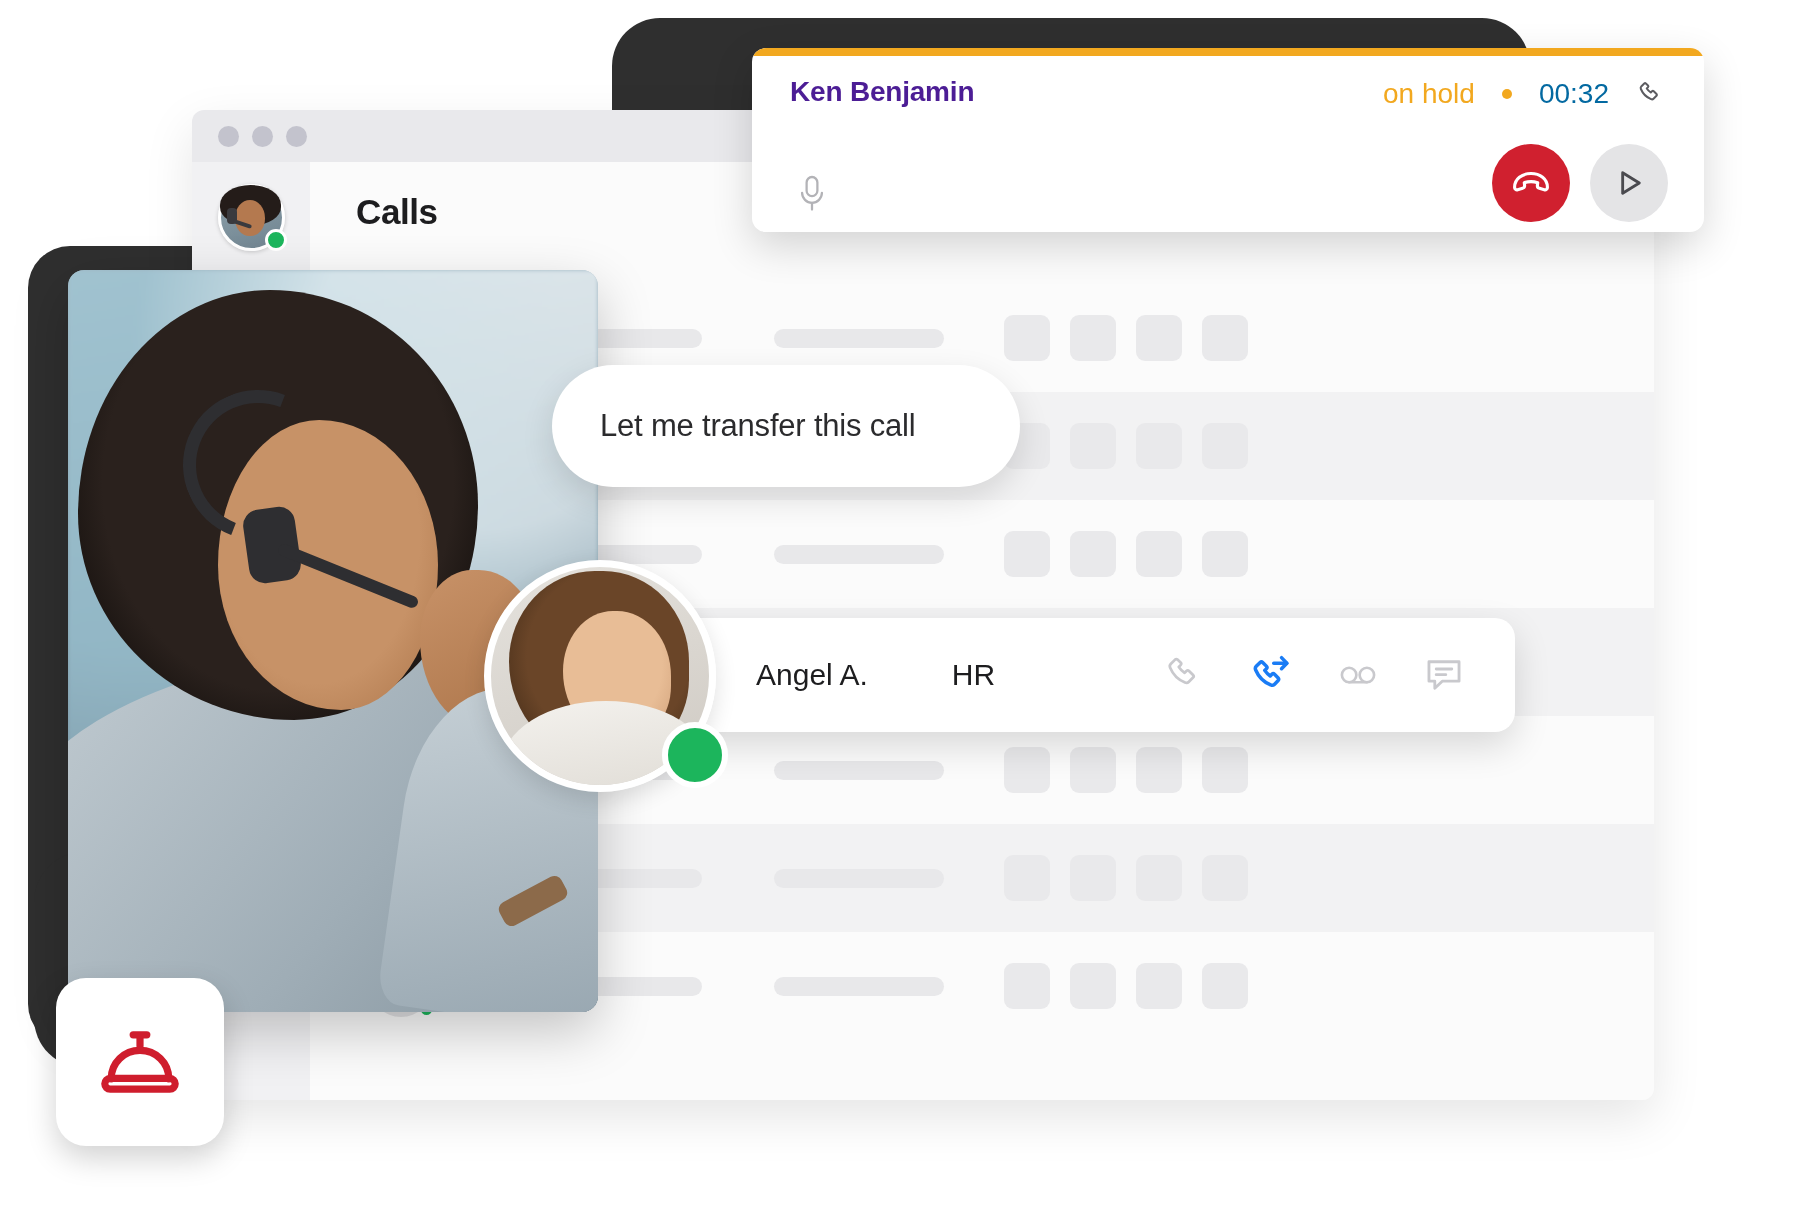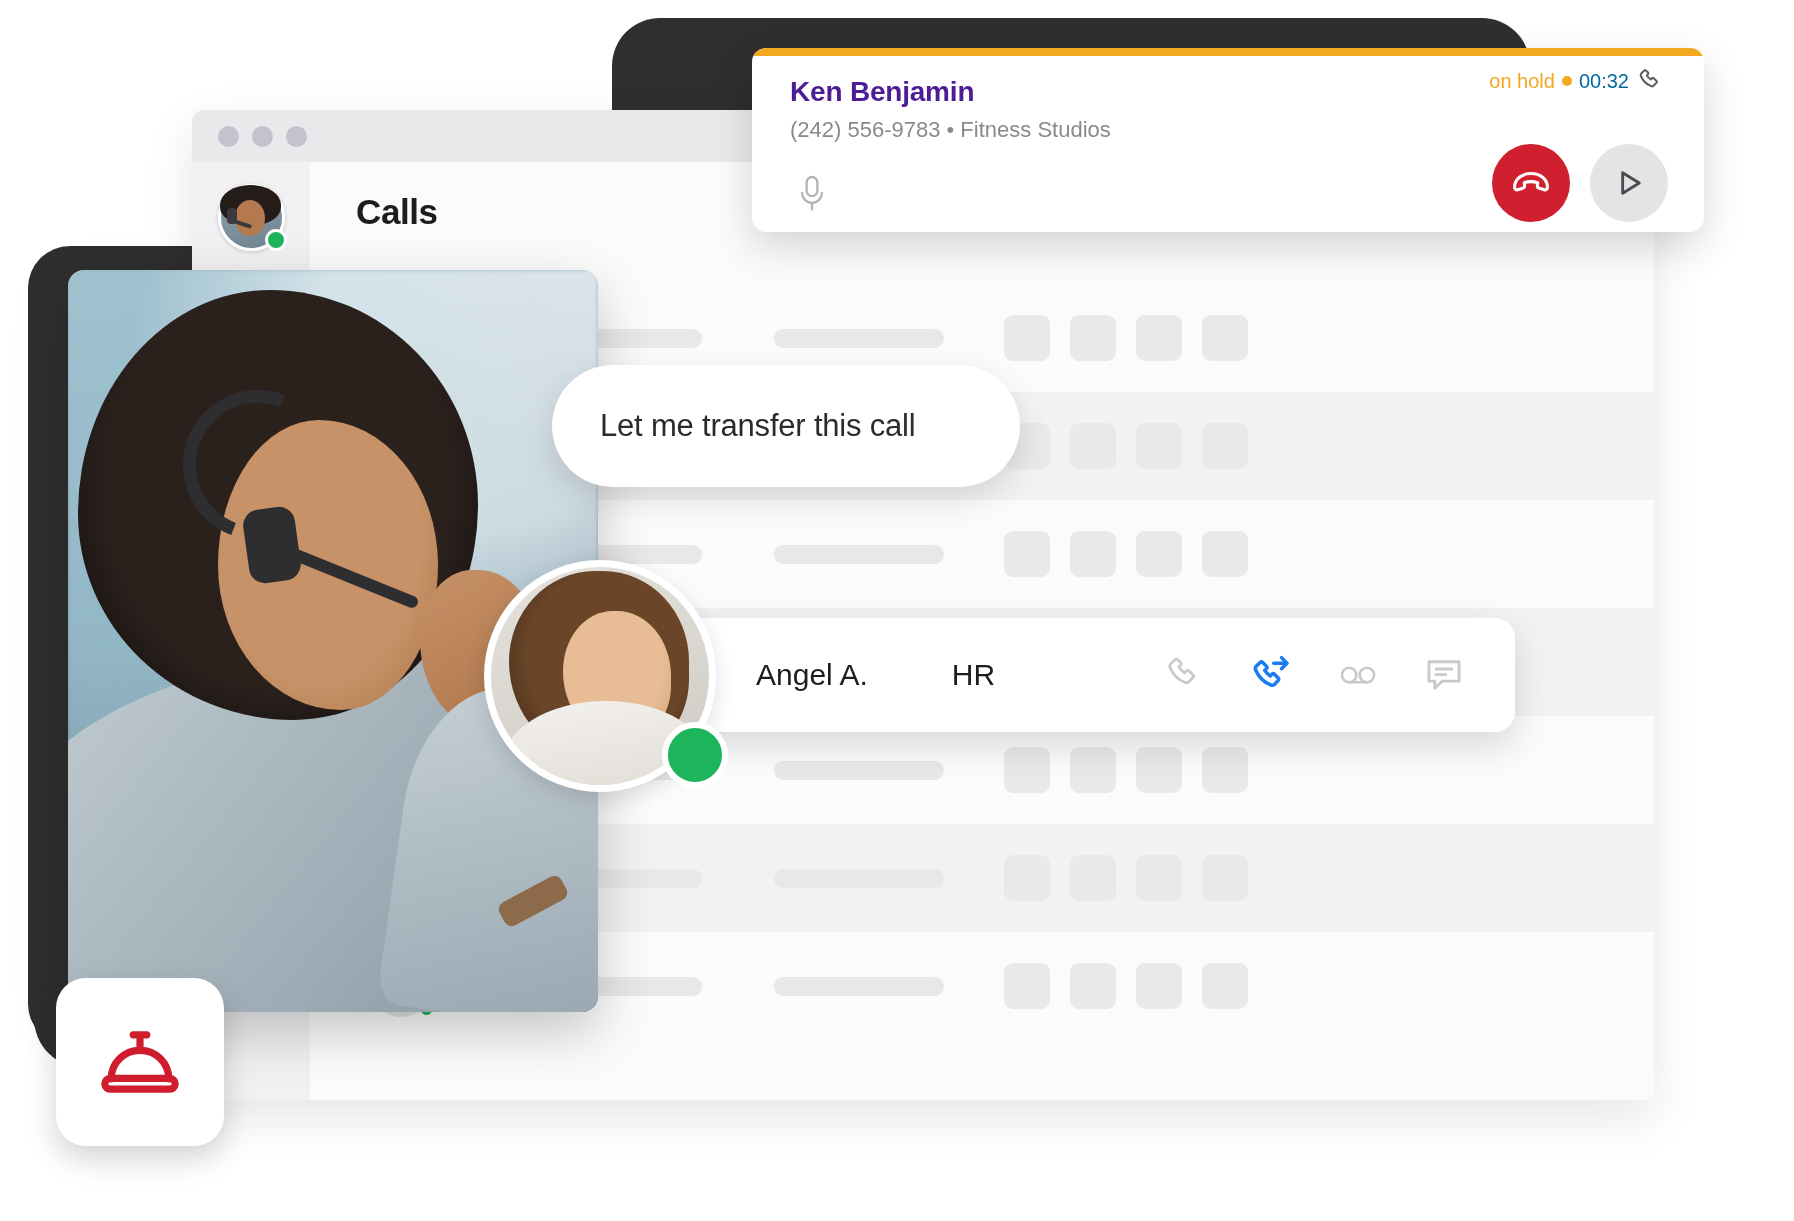--- a/index.html
+++ b/index.html
@@ -125,23 +125,23 @@
     background: #ffffff;
     border-radius: 14px;
     overflow: hidden;
     box-shadow: 0 14px 40px rgba(0,0,0,.16);
   }
   #call-accent { height: 8px; background: #f2a81f; }
   #call-inner { padding: 20px 38px 0 38px; position: relative; height: calc(100% - 8px); }
   #caller-name { font-size: 28px; font-weight: 700; color: #4c1d95; letter-spacing: -.2px; }
   #caller-meta { margin-top: 9px; font-size: 22px; color: #8a8a8e; }
   #call-status {
-    position: absolute; right: 38px; top: 10px;
-    display: flex; align-items: center; gap: 7px;
-    font-size: 20px;
+    position: absolute; right: 38px; top: 22px;
+    display: flex; align-items: center; gap: 27px;
+    font-size: 28px;
   }
   #status-text { color: #f2a81f; }
   #status-sep { width: 10px; height: 10px; border-radius: 50%; background: #f2a81f; }
   #call-timer { color: #0369a1; }
   #status-phone { color: #5c5c61; display: flex; }
   #mic-button {
     position: absolute; left: 38px; bottom: 16px;
     width: 44px; height: 44px; display: flex; align-items: center; justify-content: center;
   }
   #call-actions {
@@ -430,21 +430,20 @@
           </div>
         </div>
       </div>
     </div>
   </div>
 
   <div id="call-card">
     <div id="call-accent"></div>
     <div id="call-inner">
       <div id="caller-name">Ken Benjamin</div>
-      <div id="caller-meta">(242) 556-9783 • Fitness Studios</div>
 
       <div id="call-status">
         <span id="status-text">on hold</span>
         <span id="status-sep"></span>
         <span id="call-timer">00:32</span>
         <span id="status-phone">
           <svg width="30" height="30" viewBox="0 0 24 24" fill="none" stroke="#5c5c61" stroke-width="1.6" stroke-linecap="round" stroke-linejoin="round">
             <path d="M6.6 3.6 4.2 6c-.5.5-.6 1.3-.3 2 1.5 3.6 4.5 6.6 8.1 8.1.7.3 1.5.2 2-.3l2.4-2.4c.4-.4.4-1 0-1.4l-2.2-2.2a1 1 0 0 0-1.4 0l-1 1a12 12 0 0 1-3.2-3.2l1-1a1 1 0 0 0 0-1.4L7.9 3.6a1 1 0 0 0-1.3 0Z"></path>
           </svg>
         </span>

